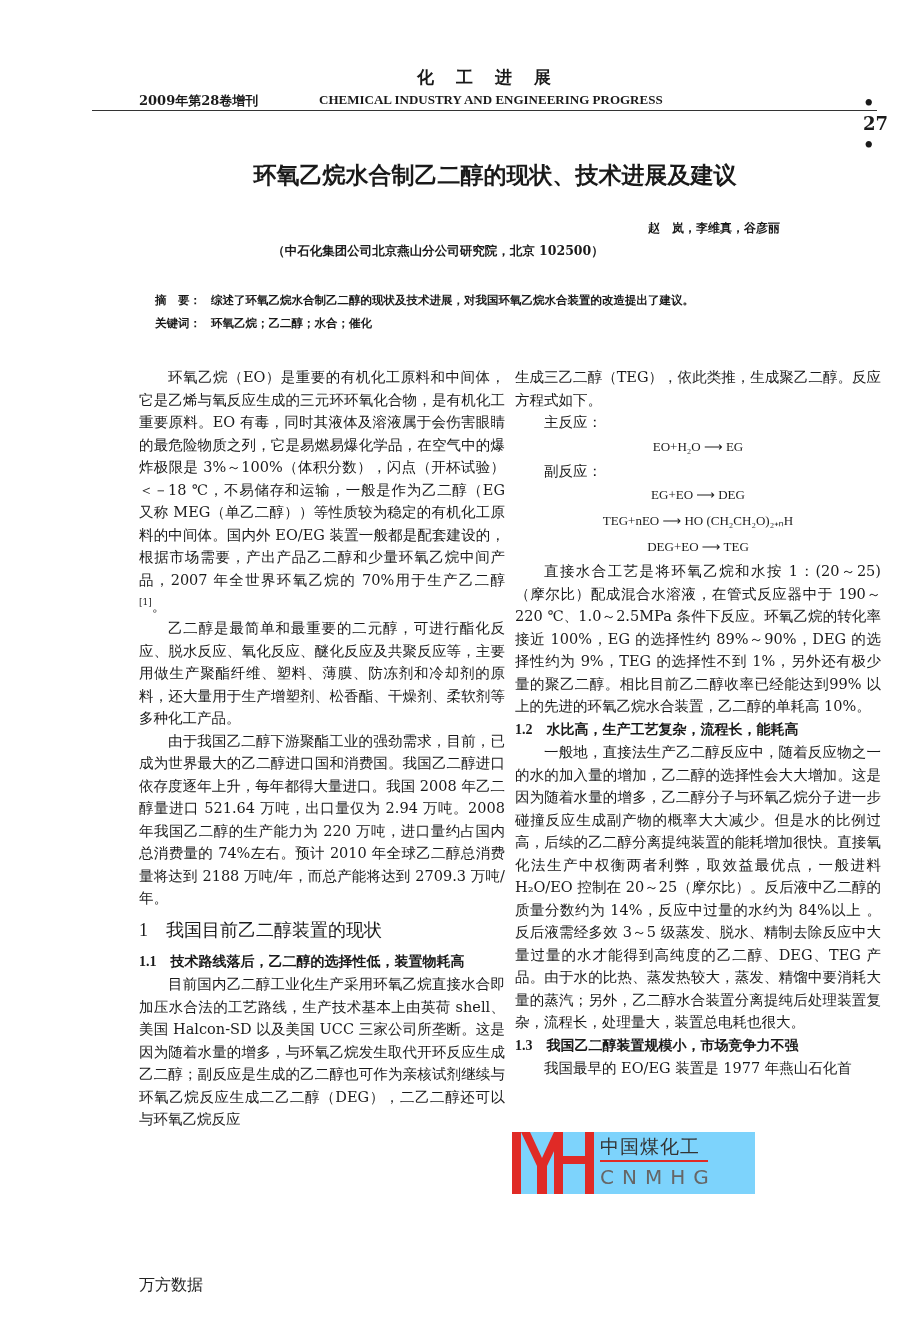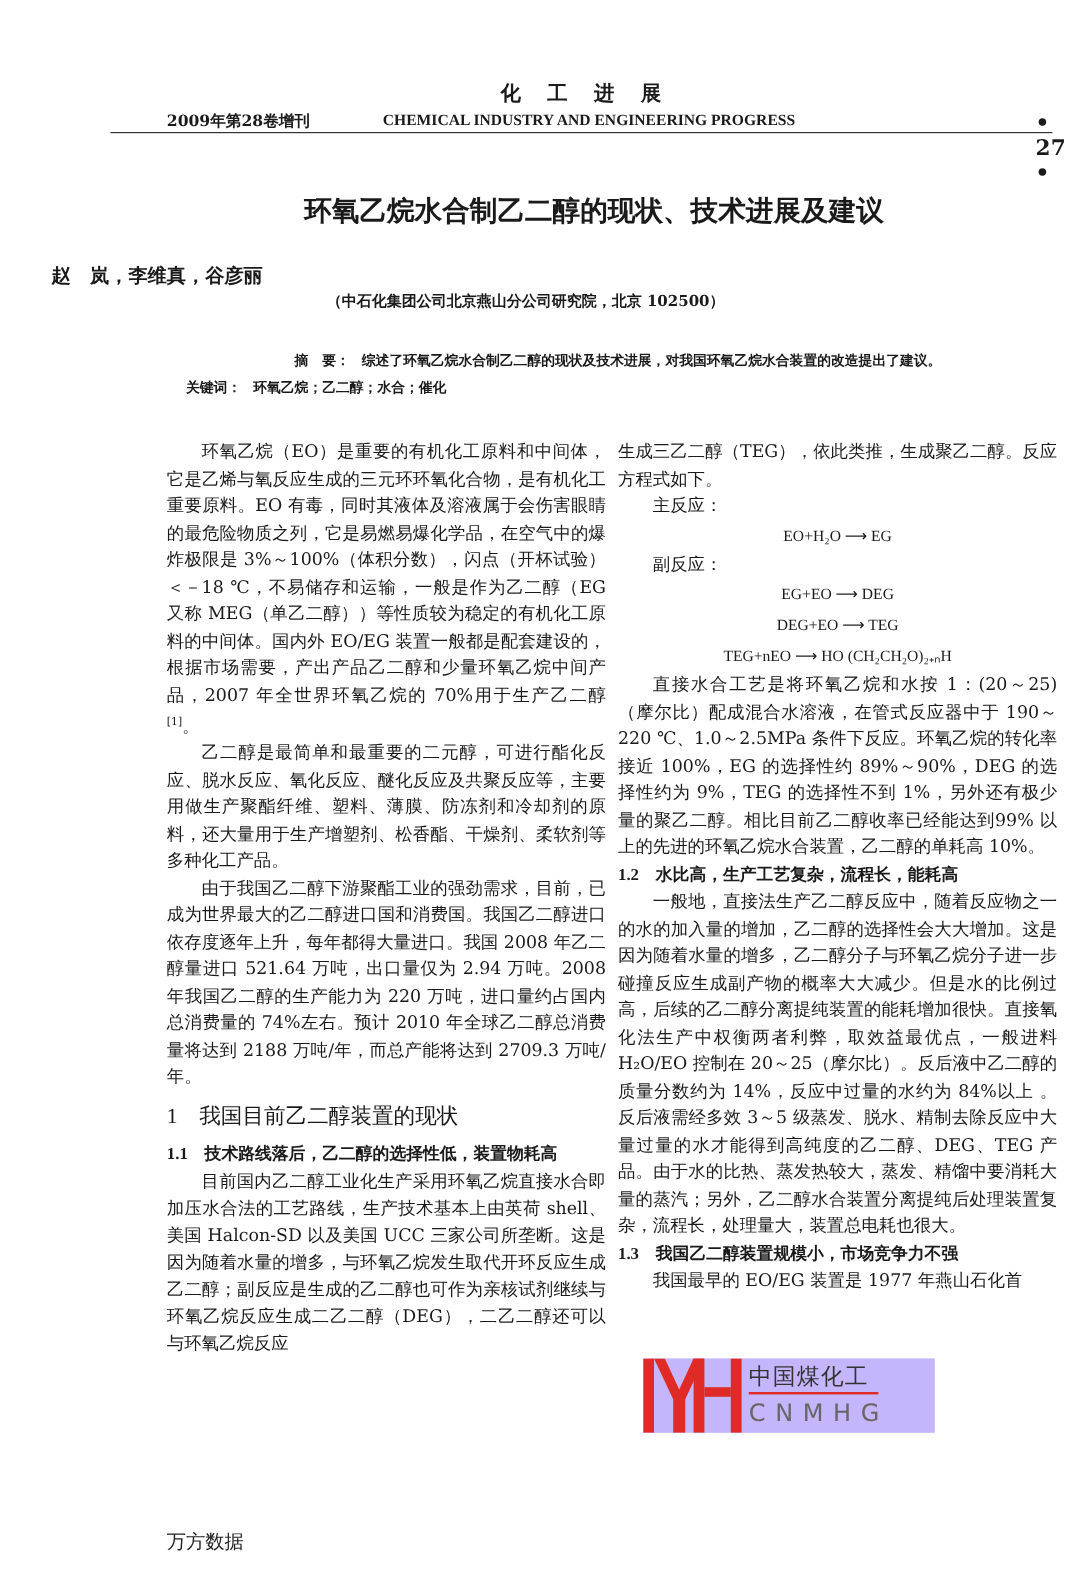--- a/index.html
+++ b/index.html
@@ -5,38 +5,38 @@
   html, body { margin:0; padding:0; background:#ffffff; }
   body { width:904px; height:1320px; position:relative; overflow:hidden;
          font-family:"DejaVu Serif","Liberation Serif",serif; color:#1a1a1a; }
   .abs { position:absolute;padding-left:43px; }
   .hdr-cn { left:0; width:904px; top:66px; text-align:center; font-size:17px; letter-spacing:22px; font-weight:bold; }
   .hdr-left { left:96px; top:92px; font-size:13px; font-weight:bold; }
   .hdr-mid { left:276px; top:92px; font-size:13px; font-weight:bold; font-family:"Liberation Serif",serif; }
   .hdr-right { left:820px; top:92px; font-size:18px; font-weight:bold; }
   .hdr-rule { left:92px; top:110px; width:742px; height:1px; background:#333; }
   .title { left:0; width:904px; top:160px; text-align:center; font-size:23px; font-weight:bold; font-family:"DejaVu Sans",sans-serif; }
-  .authors { left:0; width:737px; top:220px; text-align:left; font-size:16px; font-weight:bold; }
+  .authors { left:0; width:737px; top:220px; text-align:right; font-size:12px; font-weight:bold; }
   .affil { left:0; width:790px; top:243px; text-align:center; font-size:12.5px; font-weight:bold; }
-  .abstract { left:112px; top:293px; width:720px; font-size:11.5px; font-weight:bold;text-align:center; }
+  .abstract { left:112px; top:293px; width:720px; font-size:11.5px; font-weight:bold; }
   .keywords { left:112px; top:316px; width:720px; font-size:11.5px; font-weight:bold; }
   .lbl { margin-right:10px; }
   .col { top:366px; width:366px; font-size:14.5px; line-height:22.5px; text-align:justify; }
   .col-left { left:96px; }
   .col-right { left:472px; }
   .col p { margin:0; }
   .indent { text-indent:2em; }
   .eq-label { padding-left:2em; }
   .eq { text-align:center; font-family:"Liberation Serif",serif; font-size:13px; line-height:26px; }
   .h1 { font-size:18px; margin:4px 0 4px 0; line-height:32px; font-family:"DejaVu Sans",sans-serif; }
   .h1 .num { font-family:"Liberation Serif",serif; margin-right:18px; }
   .h2 { font-weight:bold; font-family:"DejaVu Sans",sans-serif; font-size:14px; }
   .h2 .num { font-family:"Liberation Serif",serif; margin-right:14px; }
   .footer { left:96px; top:1275px; font-family:"DejaVu Sans",sans-serif; font-size:16px; color:#222; }
-  .logo { left:536px; top:1132px; width:200px; height:62px; background:#c4b5fd; }
+  .logo { left:512px; top:1132px; width:200px; height:62px; background:#7dd3fc; }
   .logo-mh { position:absolute; left:0; top:0; width:84px; height:62px; }
   .logo-cn { position:absolute; left:88px; top:2px; font-family:"DejaVu Sans",sans-serif; font-size:19px; color:#333; letter-spacing:1px; }
   .logo-line { position:absolute; left:88px; top:28px; width:108px; height:2px; background:#e02a26; }
   .logo-en { position:absolute; left:88px; top:33px; font-family:"DejaVu Sans",sans-serif; font-size:20px; color:#666; letter-spacing:8px; }
   sup { font-size:9px; }
 </style>
 </head>
 <body>
 
 <div class="abs hdr-cn">化工进展</div>
@@ -68,22 +68,22 @@
   </div>
   <p class="indent">目前国内乙二醇工业化生产采用环氧乙烷直接水合即加压水合法的工艺路线，生产技术基本上由英荷 shell、美国 Halcon-SD 以及美国 UCC 三家公司所垄断。这是因为随着水量的增多，与环氧乙烷发生取代开环反应生成乙二醇；副反应是生成的乙二醇也可作为亲核试剂继续与环氧乙烷反应生成二乙二醇（DEG），二乙二醇还可以与环氧乙烷反应</p>
 </div>
 
 <div class="abs col col-right">
   <p>生成三乙二醇（TEG），依此类推，生成聚乙二醇。反应方程式如下。</p>
   <p class="eq-label">主反应：</p>
   <p class="eq">EO+H₂O ⟶ EG</p>
   <p class="eq-label">副反应：</p>
   <p class="eq">EG+EO ⟶ DEG</p>
+  <p class="eq">TEG+nEO ⟶ HO (CH₂CH₂O)₂₊ₙH</p>
   <p class="eq">DEG+EO ⟶ TEG</p>
-  <p class="eq">TEG+nEO ⟶ HO (CH₂CH₂O)₂₊ₙH</p>
   <p class="indent">直接水合工艺是将环氧乙烷和水按 1：(20～25)（摩尔比）配成混合水溶液，在管式反应器中于 190～220 ℃、1.0～2.5MPa 条件下反应。环氧乙烷的转化率接近 100%，EG 的选择性约 89%～90%，DEG 的选择性约为 9%，TEG 的选择性不到 1%，另外还有极少量的聚乙二醇。相比目前乙二醇收率已经能达到99% 以上的先进的环氧乙烷水合装置，乙二醇的单耗高 10%。</p>
   <div class="h2">
     <span class="num">1.2</span><span>水比高，生产工艺复杂，流程长，能耗高</span>
   </div>
   <p class="indent">一般地，直接法生产乙二醇反应中，随着反应物之一的水的加入量的增加，乙二醇的选择性会大大增加。这是因为随着水量的增多，乙二醇分子与环氧乙烷分子进一步碰撞反应生成副产物的概率大大减少。但是水的比例过高，后续的乙二醇分离提纯装置的能耗增加很快。直接氧化法生产中权衡两者利弊，取效益最优点，一般进料 H₂O/EO 控制在 20～25（摩尔比）。反后液中乙二醇的质量分数约为 14%，反应中过量的水约为 84%以上 。反后液需经多效 3～5 级蒸发、脱水、精制去除反应中大量过量的水才能得到高纯度的乙二醇、DEG、TEG 产品。由于水的比热、蒸发热较大，蒸发、精馏中要消耗大量的蒸汽；另外，乙二醇水合装置分离提纯后处理装置复杂，流程长，处理量大，装置总电耗也很大。</p>
   <div class="h2">
     <span class="num">1.3</span><span>我国乙二醇装置规模小，市场竞争力不强</span>
   </div>
   <p class="indent">我国最早的 EO/EG 装置是 1977 年燕山石化首</p>
 </div>

